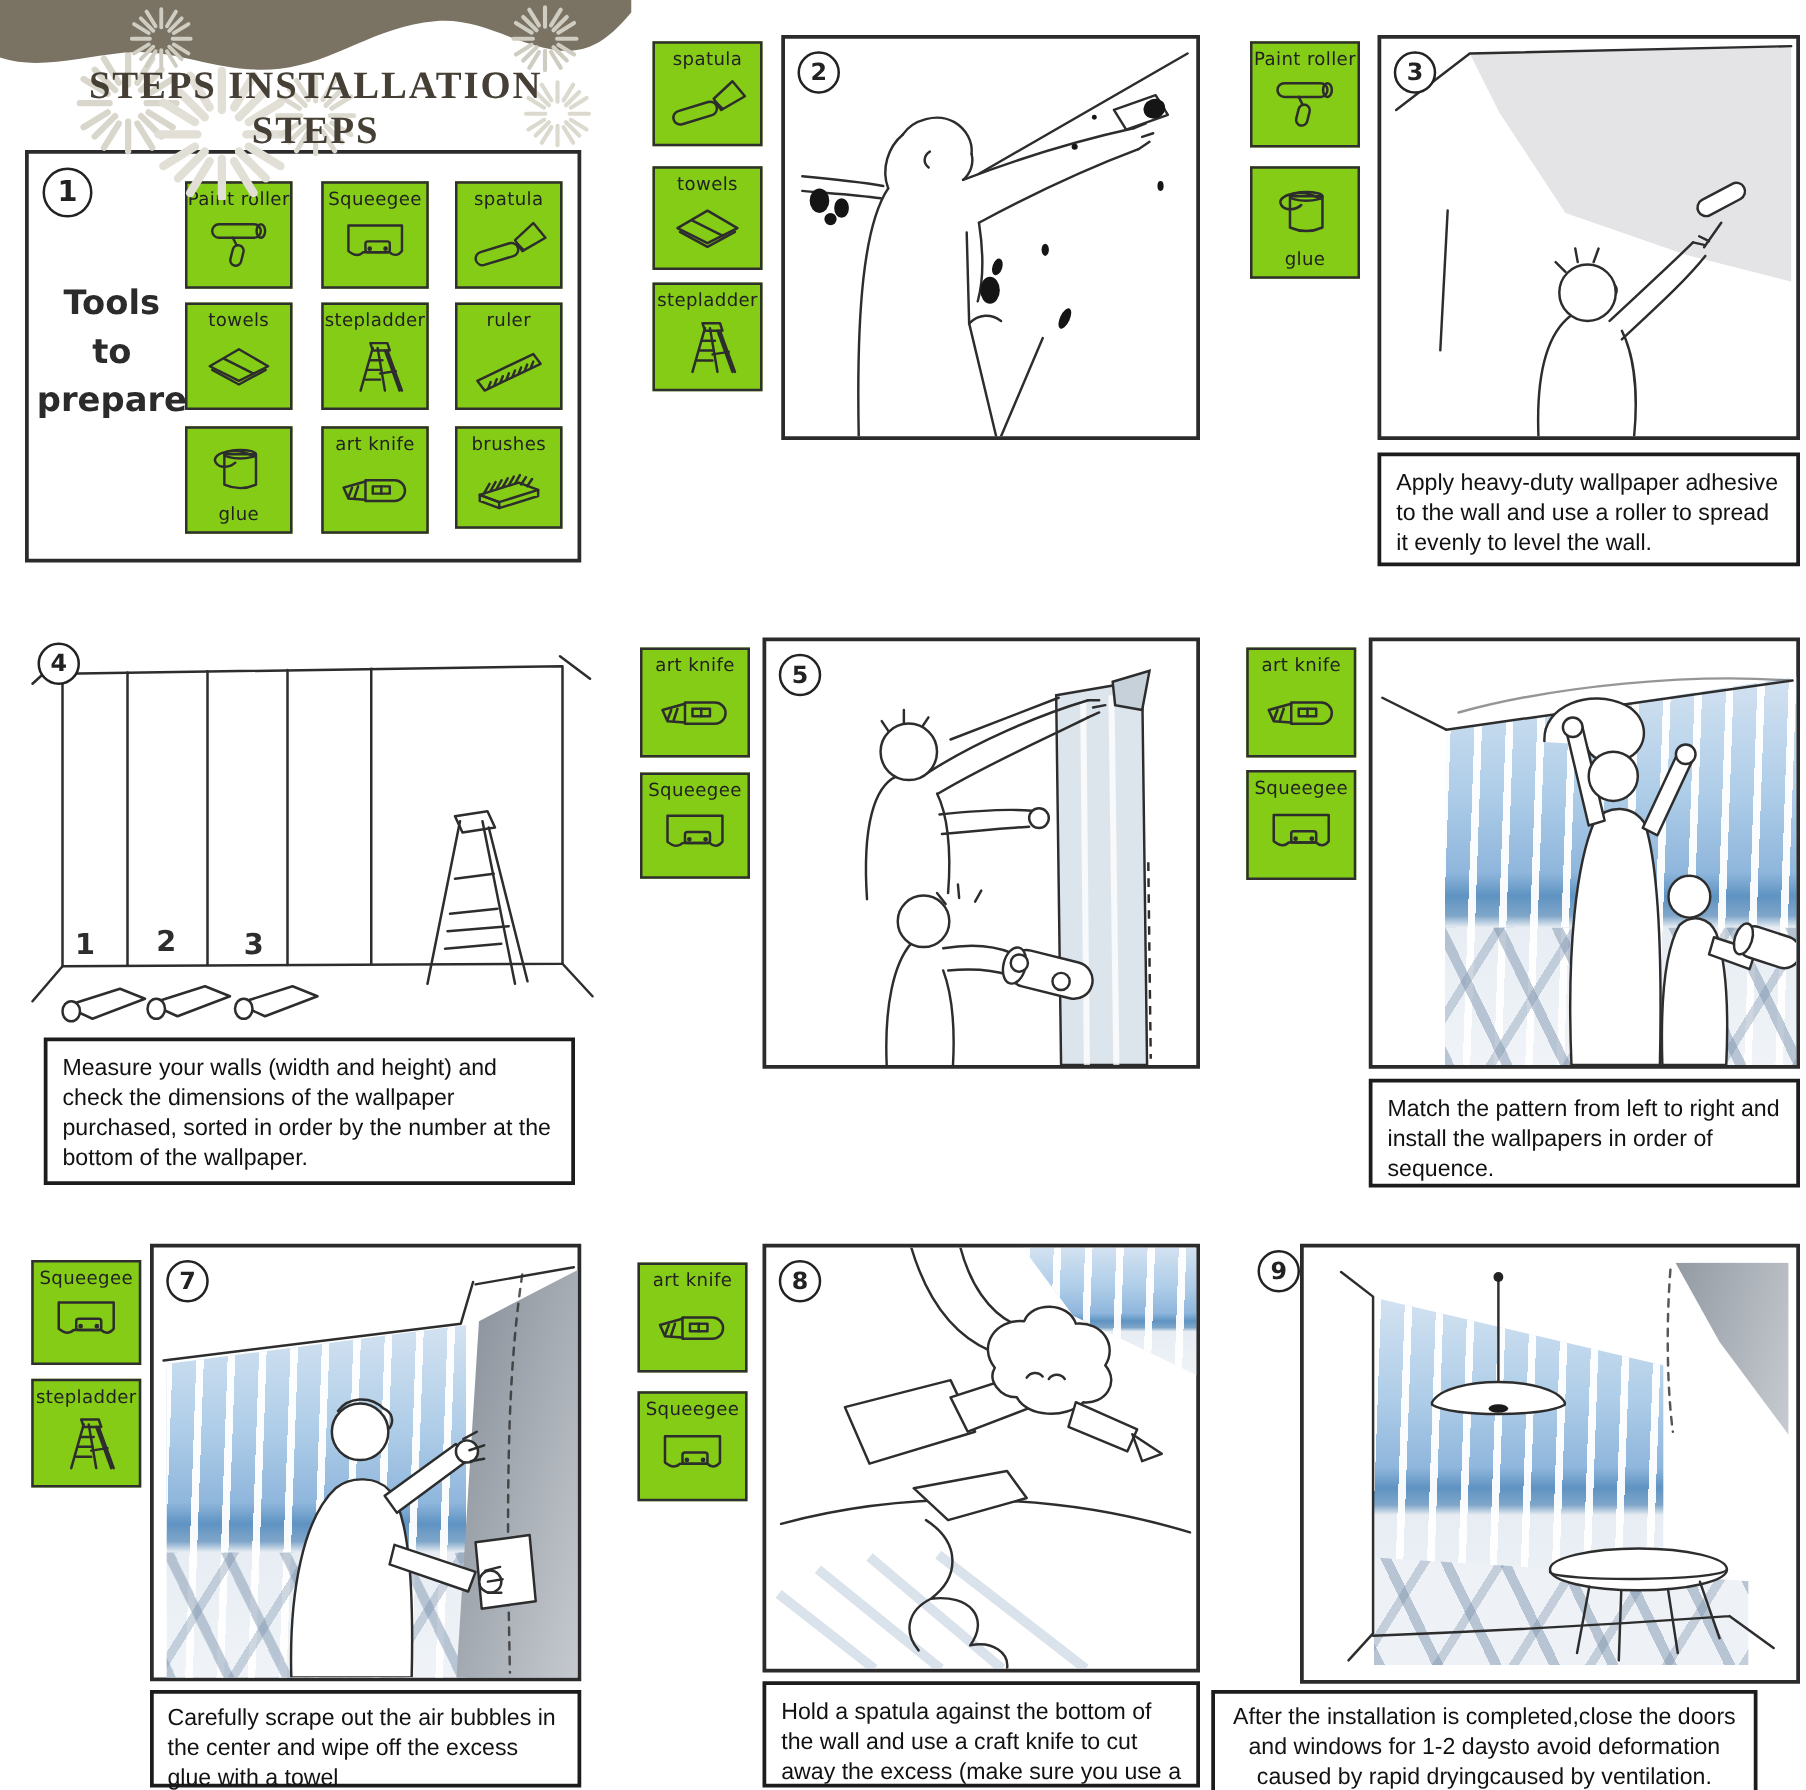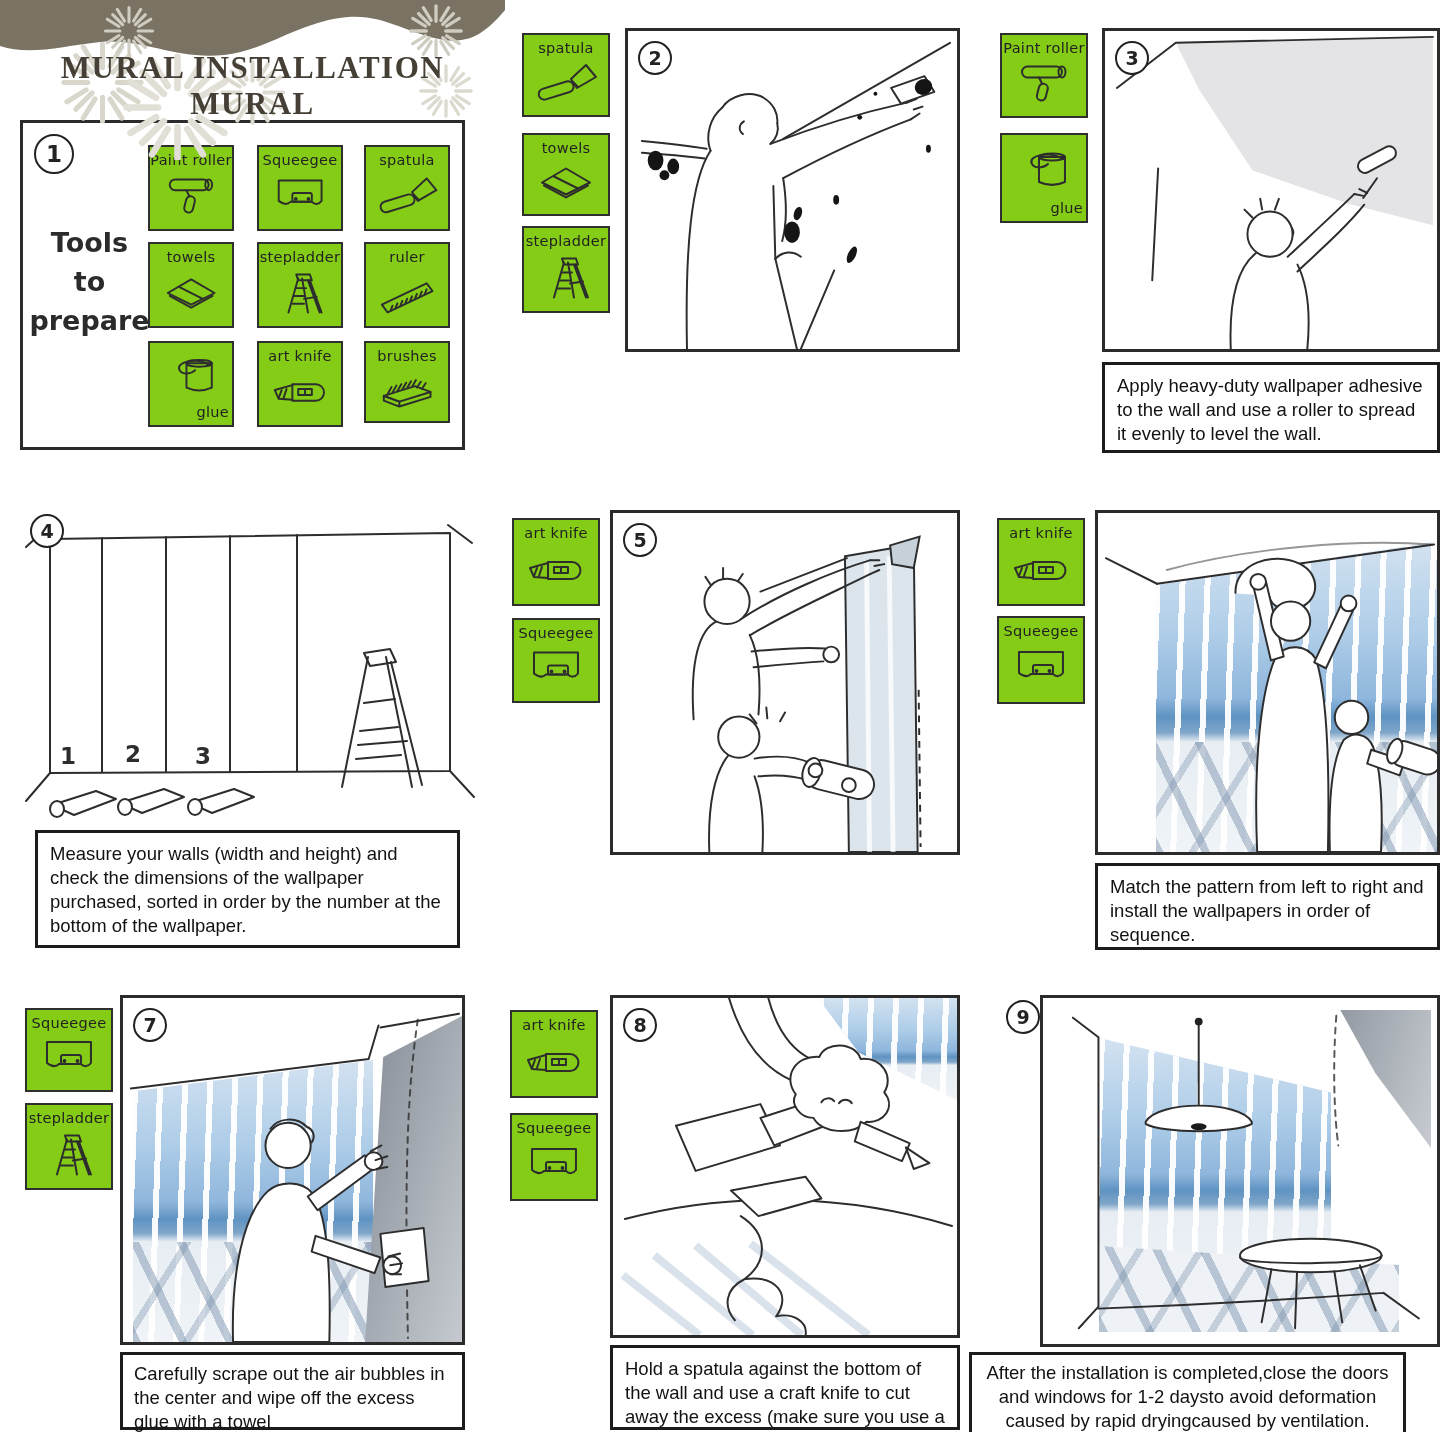--- a/index.html
+++ b/index.html
@@ -9,21 +9,21 @@
   .panel-box{position:absolute;border:3px solid #2b2b2b;background:#fff;box-sizing:border-box;}
   .caption{position:absolute;border:3px solid #1c1c1c;background:#fff;box-sizing:border-box;
            font-size:18.5px;line-height:1.3;color:#121212;padding:9px 12px;}
   .circ{position:absolute;width:30px;height:30px;border:2.5px solid #222;border-radius:50%;
         background:#fff;display:flex;align-items:center;justify-content:center;
         font:600 19px "DejaVu Sans",sans-serif;color:#222;z-index:5;}
   .circ.big{width:36px;height:36px;font-size:23px;}
   .toolbox{position:absolute;border:2.5px solid #2f2f2f;background:#84cc16;box-sizing:border-box;
            display:flex;flex-direction:column;align-items:center;justify-content:space-between;
            padding:5px 3px;}
-  .toolbox.rev{flex-direction:column-reverse;align-items:flex-end;}
+  .toolbox.rev{flex-direction:column-reverse;}
   .tlbl{font:14.5px "DejaVu Sans",sans-serif;color:#222;letter-spacing:.3px;white-space:nowrap;}
   .tico{width:82%;height:46px;flex:1;}
   .title{position:absolute;left:40px;top:50px;width:425px;text-align:center;
          font-family:"Liberation Serif",serif;font-weight:700;font-size:31px;
          letter-spacing:1.5px;color:#45403а;color:#453f36;z-index:3;}
   .tools-word{font:700 27px "DejaVu Sans",sans-serif;color:#2b2b2b;text-align:center;line-height:1.45;}
   .wallnum{position:absolute;font:600 23px "DejaVu Sans",sans-serif;color:#2d2d2d;}
   .lineart{position:absolute;inset:0;width:100%;height:100%;}
   .mural{position:absolute;overflow:hidden;}
   .mural .sky{position:absolute;inset:0;
@@ -125,21 +125,21 @@
 
   <svg class="abs" style="left:0;top:0;z-index:1" width="520" height="160" viewBox="0 0 520 160">
     <use href="#flower" x="55" y="35" width="95" height="95" style="color:#d9d6cb"></use>
     <use href="#flower" x="115" y="45" width="125" height="125" style="color:#e2dfd6"></use>
     <use href="#flower" x="215" y="55" width="75" height="75" style="color:#dcd9cf"></use>
     <use href="#flower" x="415" y="60" width="62" height="62" style="color:#dcd9cf"></use>
     <path d="M0,0 H505 V10 C488,30 472,44 444,40 C408,34 384,14 348,17 C300,21 268,50 224,55 C176,60 142,38 100,42 C62,46 30,56 0,46 Z" fill="#7a7263"></path>
     <use href="#flower" x="100" y="2" width="58" height="58" style="color:#cfccc1"></use>
     <use href="#flower" x="405" y="0" width="62" height="62" style="color:#cfccc1"></use>
   </svg>
-  <div class="title">MURAL INSTALLATION MURAL</div>
+  <div class="title">STEPS INSTALLATION STEPS</div>
 
   <div class="panel-box" style="left:20px;top:120px;width:445px;height:330px">
     <div class="circ big" style="left:11px;top:11px">1</div>
     <div class="abs tools-word" style="left:4px;top:100px;width:125px">
       <div>Tools</div>
       <div>to</div>
       <div>prepare</div>
     </div>
     <div class="toolbox" style="left:125px;top:22px;width:86px;height:86px">
       <div class="tlbl">Paint roller</div>

